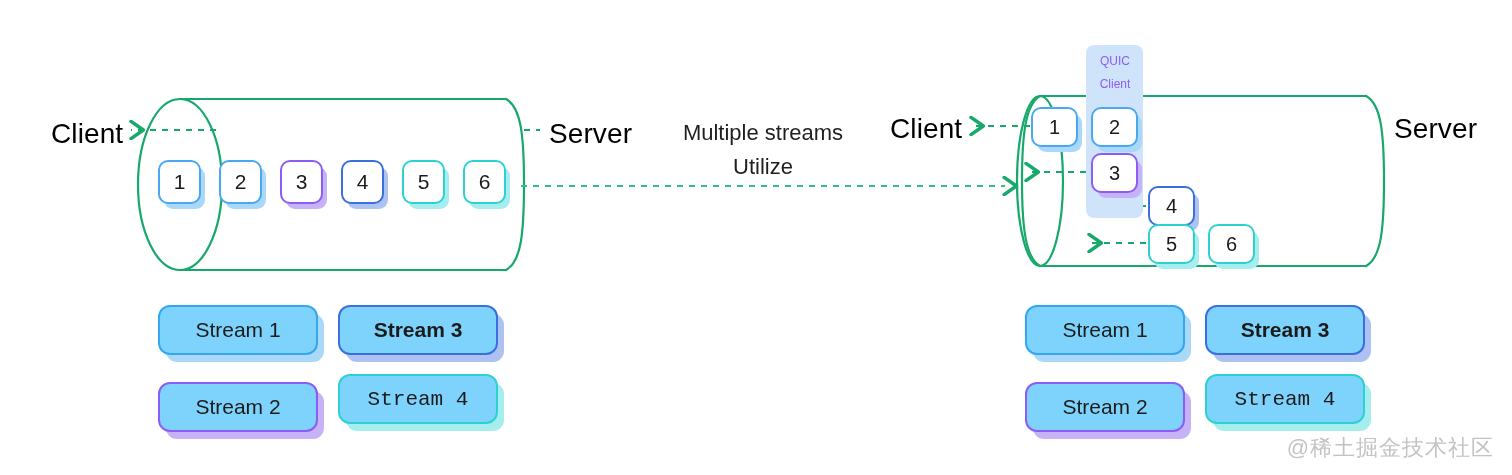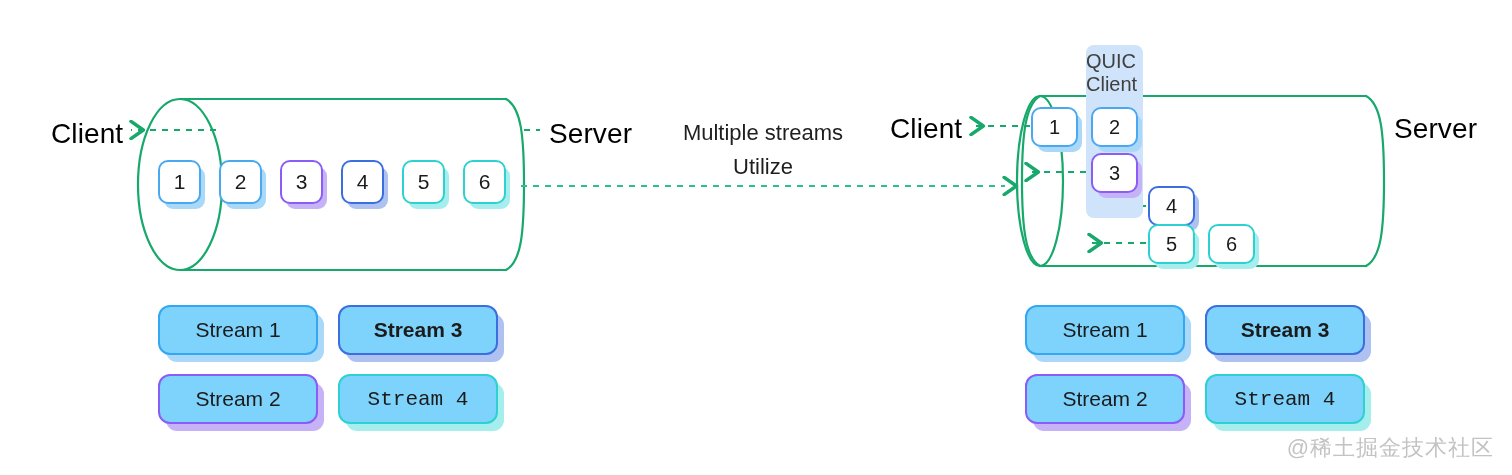--- a/index.html
+++ b/index.html
@@ -54,23 +54,24 @@
     font-size: 22px;
     line-height: 34px;
     color: #1f1f1f;
   }
 
   .quic-label {
     position: absolute;
     left: 1086px;
     top: 50px;
     width: 58px;
-    font-size: 20px;
+    text-align: center;
+    font-size: 12px;
     line-height: 23px;
-    color: #404040;
+    color: #8b5cf6;
   }
 
   .quic-band {
     position: absolute;
     left: 1086px;
     top: 45px;
     width: 57px;
     height: 173px;
     background: #cfe3fb;
     border-radius: 8px;
@@ -108,21 +109,21 @@
     background: #7dd3fc;
     border: 2px solid #4aa8f0;
     display: flex;
     align-items: center;
     justify-content: center;
     font-size: 21px;
     color: #1b1b1b;
     box-sizing: border-box;
   }
   .stream.sky    { border-color:#35a7f2; box-shadow: 7px 8px 0 -1px #a9d8f8; }
-  .stream.purple { border-color:#8b5cf6; box-shadow: 7px 8px 0 -1px #c6b2f7; }
+  .stream.purple { border-color:#8b5cf6; box-shadow: 7px 8px 0 -1px #c6b2f7; margin-top: 8px; }
   .stream.indigo { border-color:#3b6fe0; box-shadow: 7px 8px 0 -1px #aec2f2; font-weight: bold; }
   .stream.teal   { border-color:#2dd1d1; box-shadow: 7px 8px 0 -1px #a6eeee; font-family: Liberation Mono, monospace; }
 
   .watermark {
     position: absolute;
     right: 18px;
     bottom: 12px;
     font-size: 22px;
     color: #c3c3c3;
     letter-spacing: 1px;

